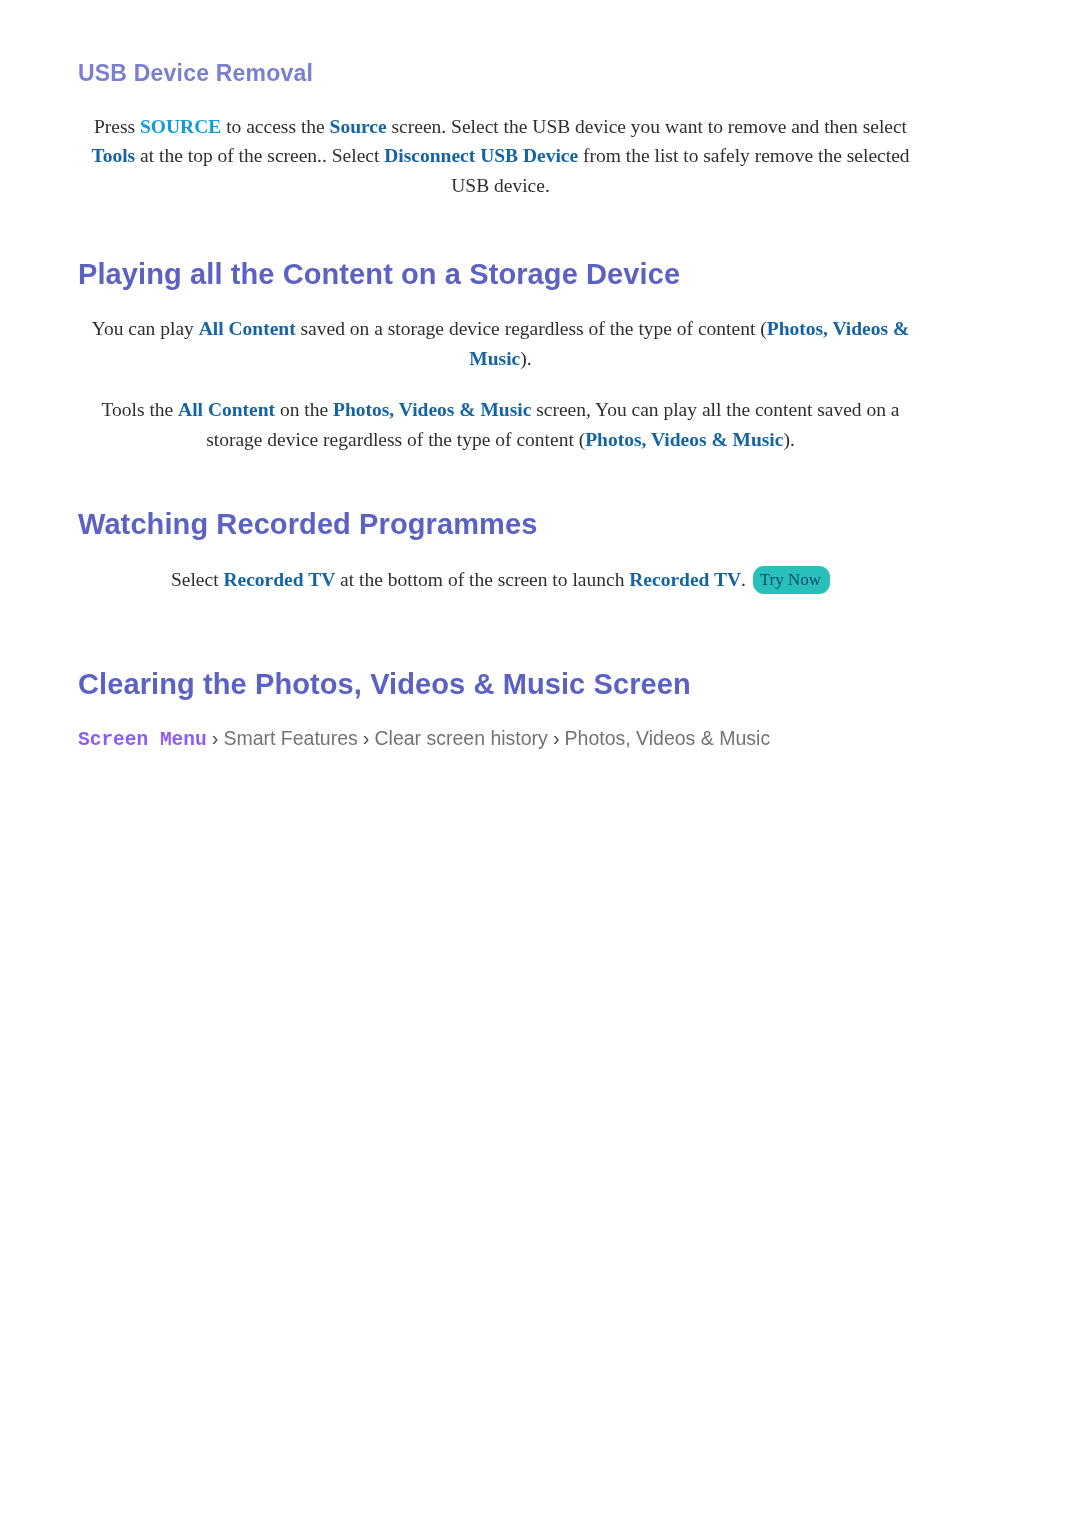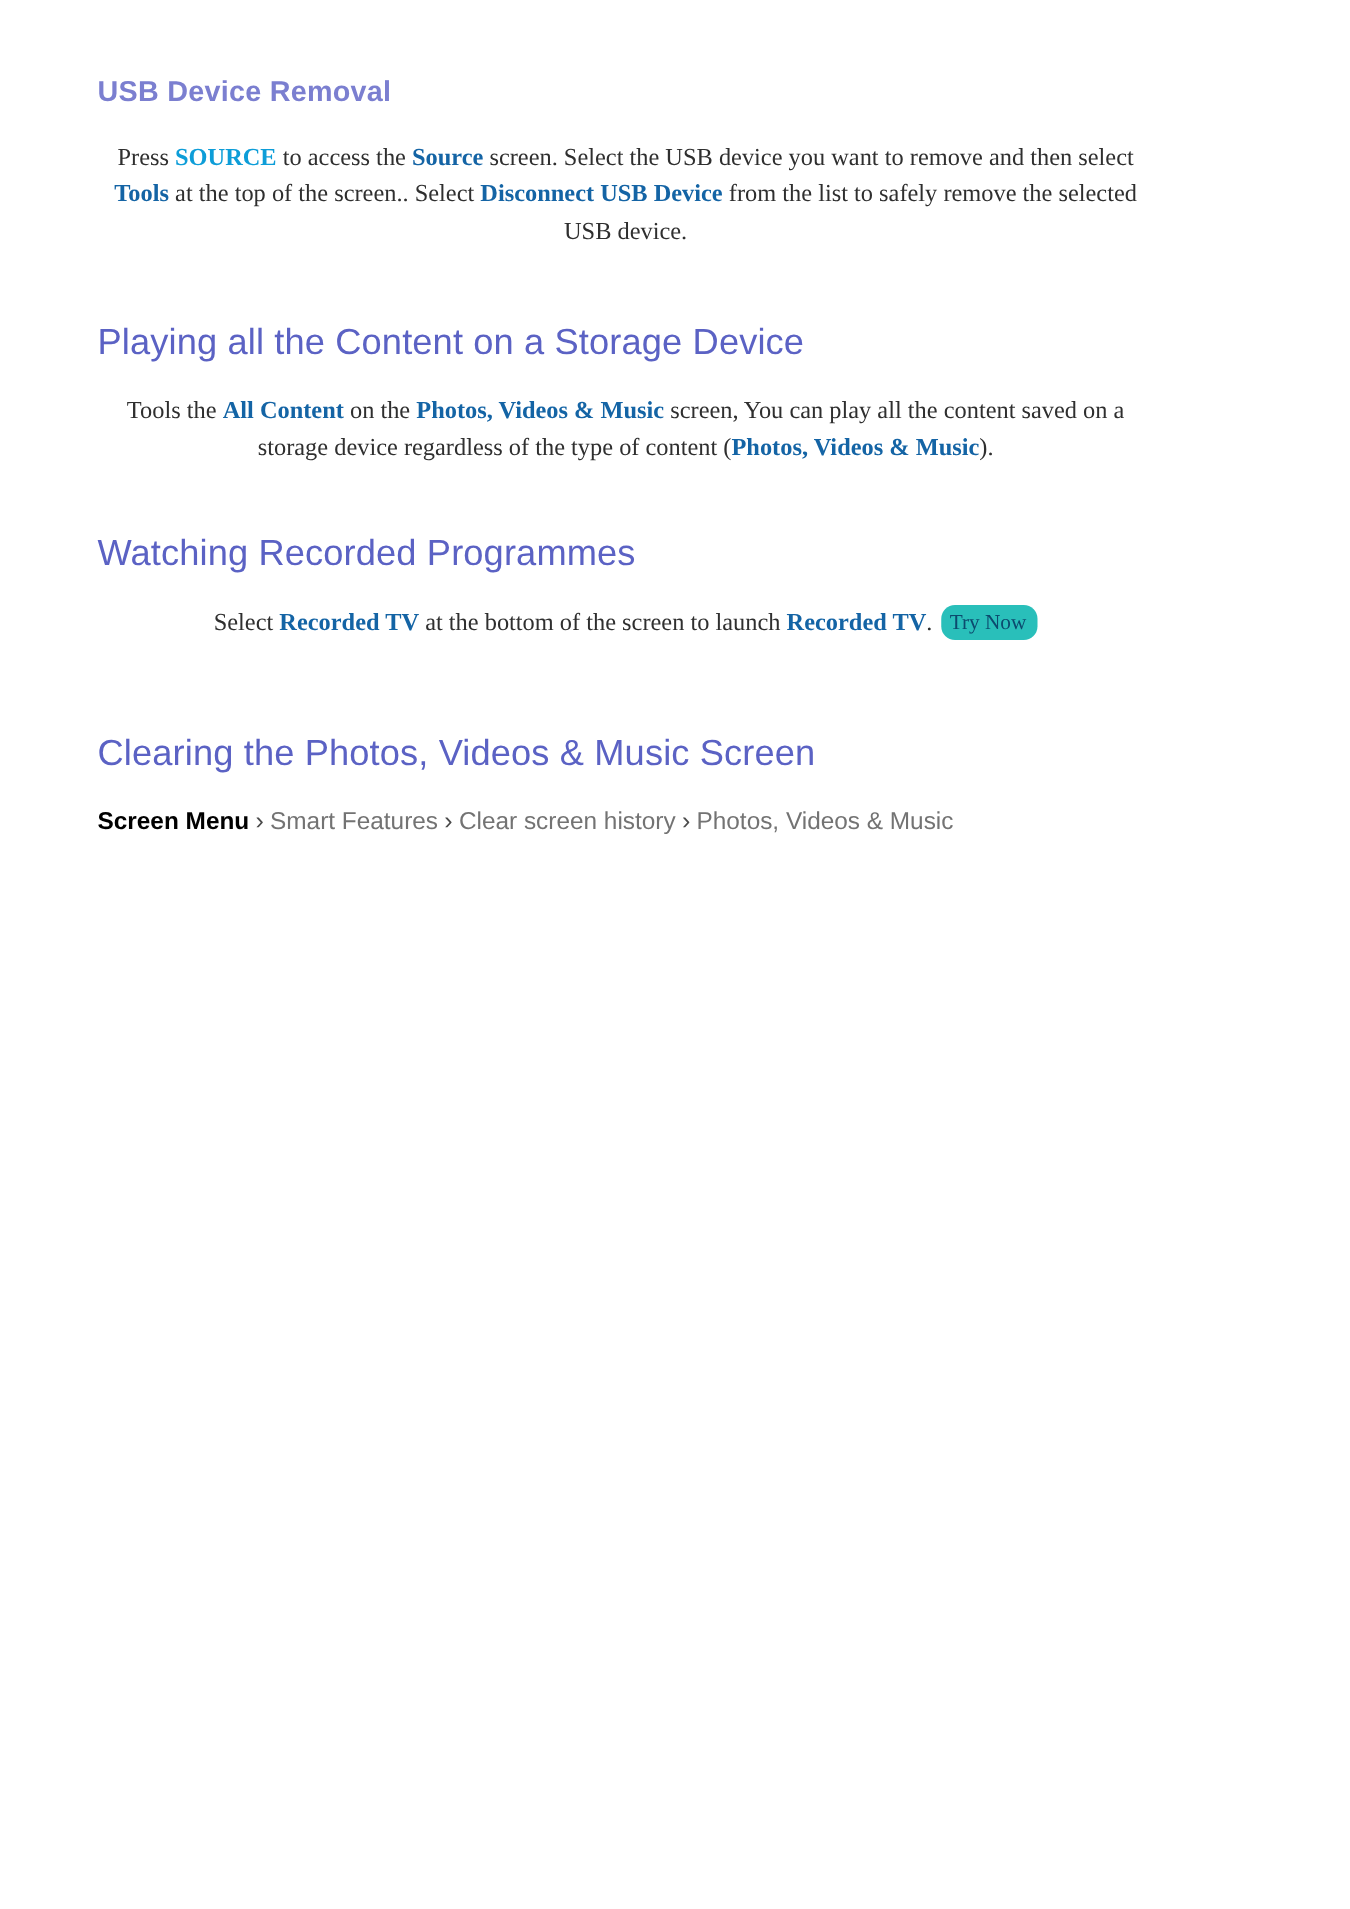--- a/index.html
+++ b/index.html
@@ -27,21 +27,21 @@
     color: #7b7fd0;
     font-size: 23px;
     font-weight: bold;
     letter-spacing: 0.2px;
     margin: 0 0 24px 0;
     line-height: 1.2;
   }
   .h-main {
     color: #5b62c4;
     font-size: 29px;
-    font-weight: normal;
+    font-weight: bold;
     letter-spacing: 0.1px;
     margin: 0 0 22px 0;
     line-height: 1.25;
   }
   p.body {
     color: #2f2f2f;
     font-size: 19.5px;
     line-height: 29.5px;
     margin: 0 0 22px 0;
     max-width: 930px;
@@ -50,21 +50,21 @@
   }
   p.body:last-child { margin-bottom: 0; }
 
   .breadcrumb {
     font-size: 19.5px;
     line-height: 29.5px;
     color: #2f2f2f;
     margin: 0 0 22px 0;
     font-weight: bold;
   }
-  .bc-root { color: #000000; font-weight: bold; }
+  .bc-root { color: #8b5cf6; font-weight: bold; font-family: Liberation Mono, monospace; }
   .bc-item { color: #737373; font-weight: normal; }
   .bc-sep {
     color: #4b4b4b;
     font-weight: normal;
     padding: 0 5px;
     font-size: 20px;
   }
 
   
   .kw {            
@@ -103,20 +103,21 @@
 
 <div class="page">
 
   <div class="section sec-usb">
     <h2 class="h-sub">USB Device Removal</h2>
     <p class="body"><span>Press </span><span class="kw-key">SOURCE</span><span> to access the </span><span class="kw">Source</span><span> screen. Select the USB device you want to remove and then select </span><span class="kw">Tools</span><span> at the top of the screen.. Select </span><span class="kw">Disconnect USB Device</span><span> from the list to safely remove the selected USB device.</span></p>
   </div>
 
   <div class="section sec-playall">
     <h1 class="h-main">Playing all the Content on a Storage Device</h1>
+    <p class="body"><span>You can play </span><span class="kw">All Content</span><span> saved on a storage device regardless of the type of content (</span><span class="kw">Photos, Videos &amp; Music</span><span>).</span></p>
     <p class="body"><span>Tools the </span><span class="kw">All Content</span><span> on the </span><span class="kw">Photos, Videos &amp; Music</span><span> screen, You can play all the content saved on a storage device regardless of the type of content (</span><span class="kw">Photos, Videos &amp; Music</span><span>).</span></p>
   </div>
 
   <div class="section sec-recorded">
     <h1 class="h-main">Watching Recorded Programmes</h1>
     <p class="body"><span>Select </span><span class="kw">Recorded TV</span><span> at the bottom of the screen to launch </span><span class="kw">Recorded TV</span><span>. </span><span class="try-now">Try Now</span></p>
   </div>
 
   <div class="section sec-clearing">
     <h1 class="h-main">Clearing the Photos, Videos &amp; Music Screen</h1>

